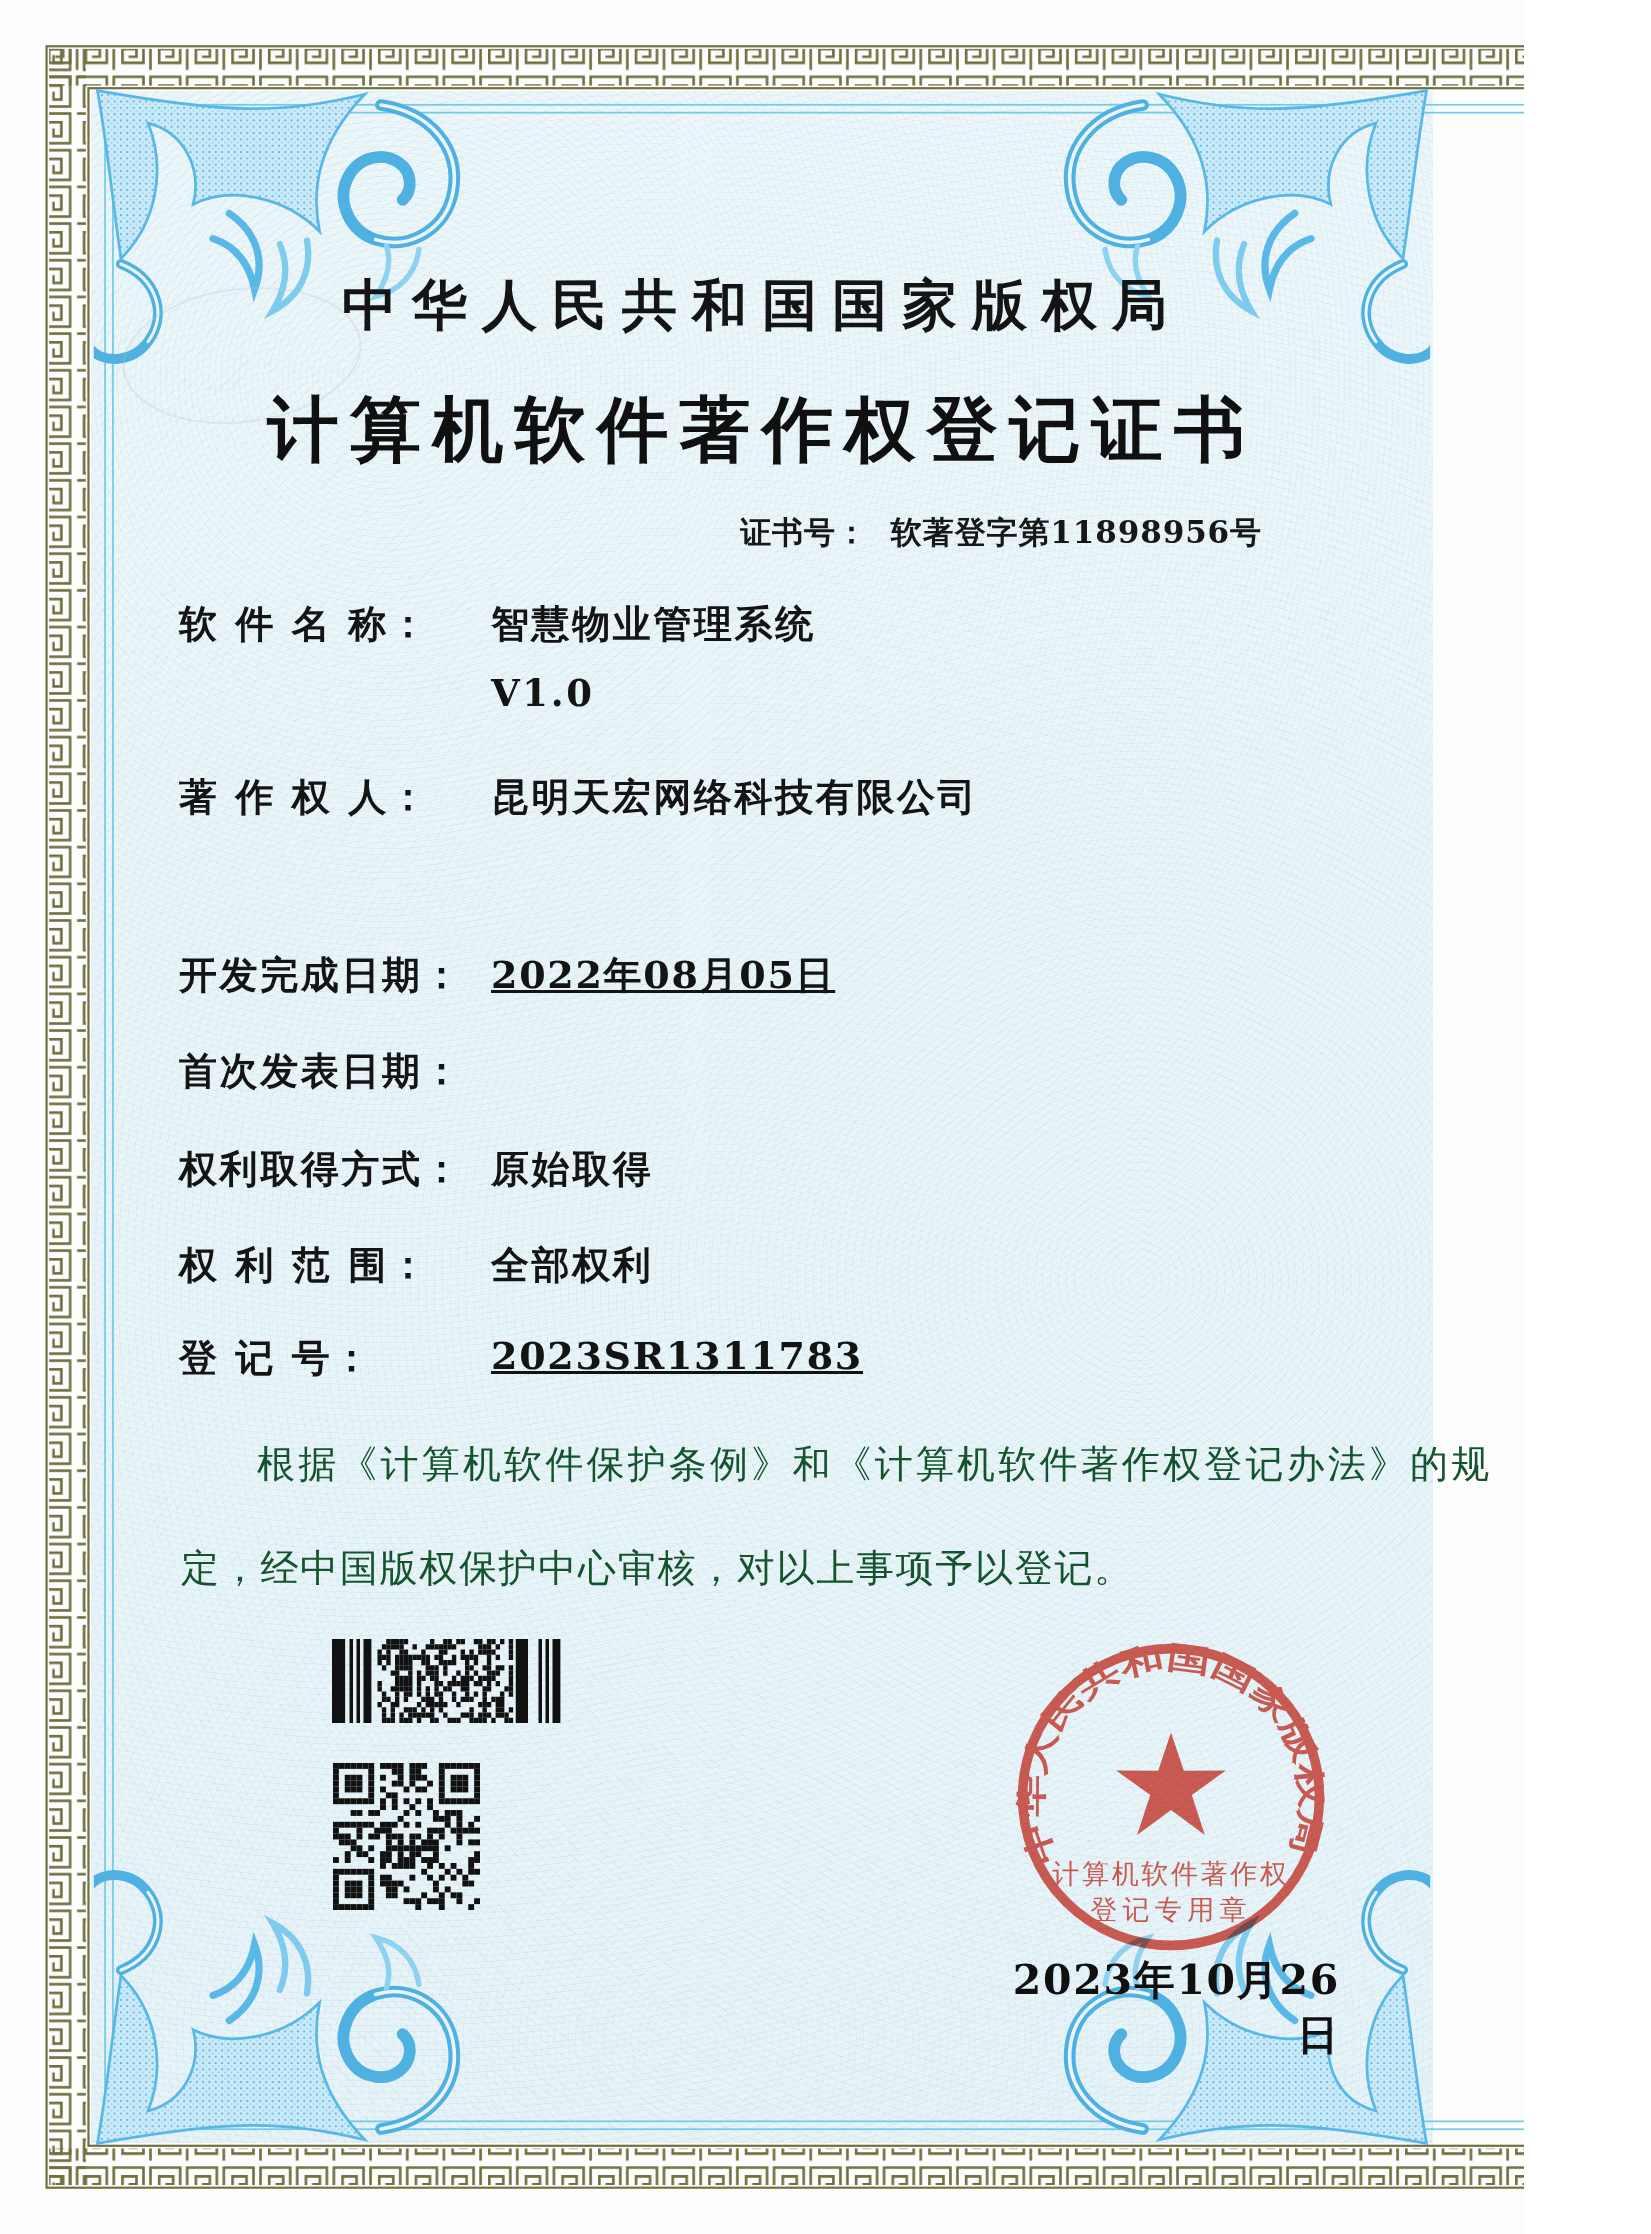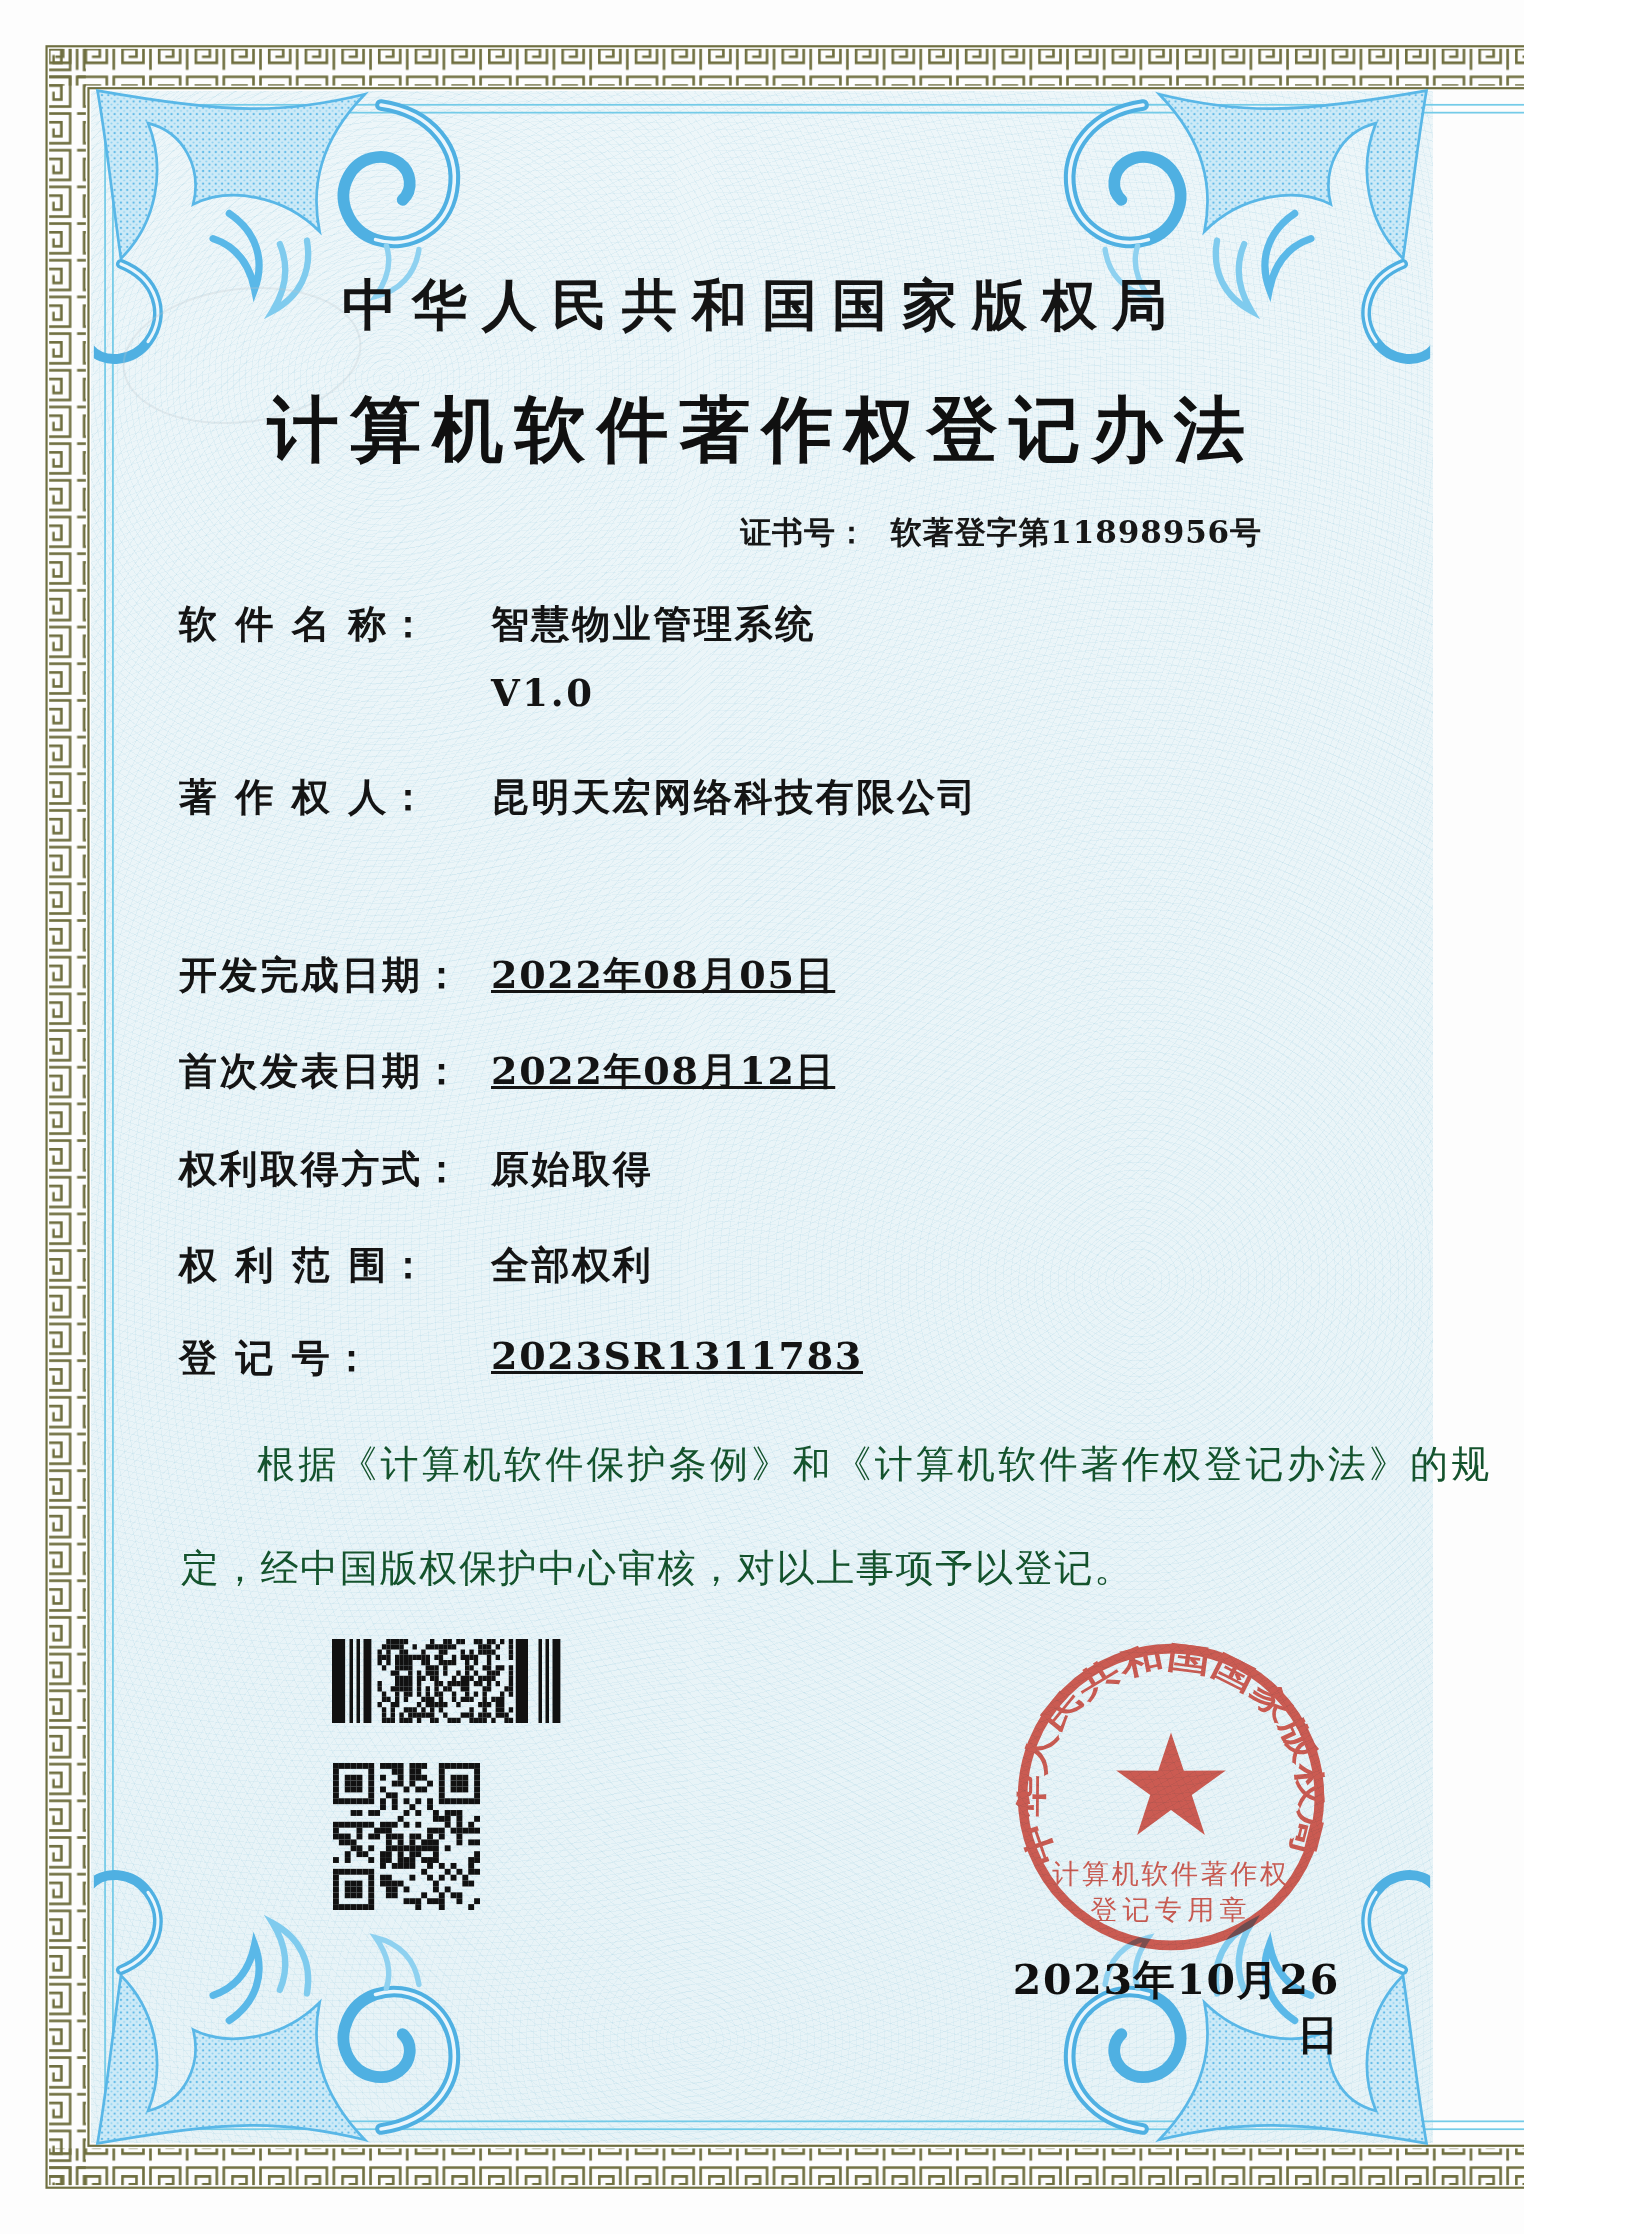--- a/index.html
+++ b/index.html
@@ -122,21 +122,21 @@
   <svg class="corner bl" viewBox="0 0 440 340">
       <use href="#orn"></use>
     </svg>
   <svg class="corner br" viewBox="0 0 440 340">
       <use href="#orn"></use>
     </svg>
 
   <div class="emboss"></div>
 
   <div class="title1">中华人民共和国国家版权局</div>
-  <div class="title2">计算机软件著作权登记办法</div>
+  <div class="title2">计算机软件著作权登记证书</div>
 
   <div class="certno">
     <span class="lbl">证书号：</span><span>软著登字第11898956号</span>
   </div>
 
   <div class="row" style="top:599px;">
     <span class="label">软 件 名 称：</span>
     <span class="value">
       <div>智慧物业管理系统</div>
       <div class="version-line">V1.0</div>
@@ -145,21 +145,20 @@
   <div class="row" style="top:772px;">
     <span class="label">著 作 权 人：</span>
     <span class="value">昆明天宏网络科技有限公司</span>
   </div>
   <div class="row" style="top:950px;">
     <span class="label">开发完成日期：</span>
     <span class="value serif">2022年08月05日</span>
   </div>
   <div class="row" style="top:1046px;">
     <span class="label">首次发表日期：</span>
-    <span class="value serif">2022年08月12日</span>
   </div>
   <div class="row" style="top:1144px;">
     <span class="label">权利取得方式：</span>
     <span class="value">原始取得</span>
   </div>
   <div class="row" style="top:1240px;align-items:center;">
     <span class="label">权 利 范 围：</span>
     <span class="value">全部权利</span>
   </div>
   <div class="row" style="top:1333px;">

